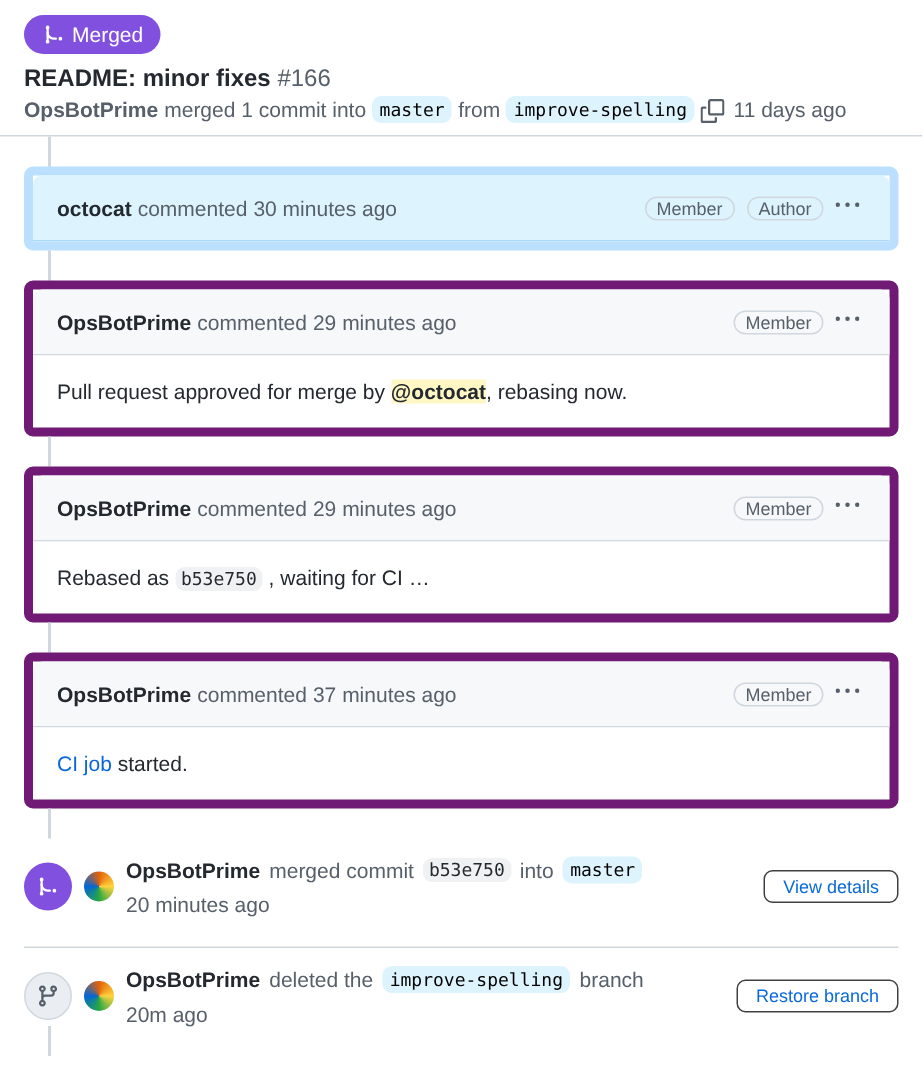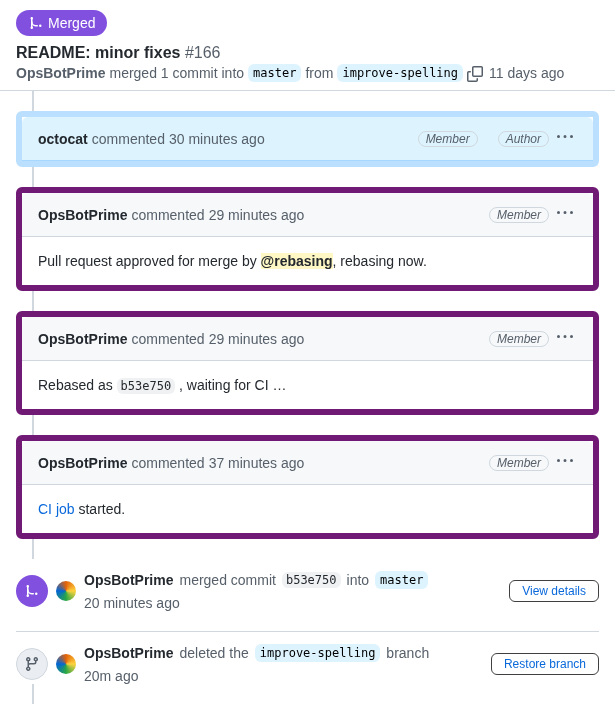--- a/index.html
+++ b/index.html
@@ -67,22 +67,21 @@
   }
   .comment.author .comment-head { border-bottom-color:#54aeff66; }
   .comment-head .user { font-weight: 600; color:#24292f; text-decoration:none; }
   .comment-head .muted { color:#57606a; }
   .badge-sm {
     font-size: 12px;
     color:#57606a;
     border:1px solid #d0d7de;
     border-radius:2em;
     padding:0 7px;
-    margin-left:16px;
-    font-style:italic;
+    margin-left:4px;
   }
   .spacer { flex:1; }
   .kebab { cursor:pointer; padding:4px; }
   .kebab svg { fill:#57606a; }
   .comment-body { padding: 16px; font-size:14px; }
   .comment-body .mention { font-weight:600; color:#24292f; }
   .comment-body .mention.hl { background:#fff8c5; }
   .comment-body a.link { color:#0969da; text-decoration:none; }
   .sha {
     font-family: ui-monospace, SFMono-Regular, Menlo, monospace;
@@ -189,21 +188,21 @@
         <span class="muted">commented</span>
         <span class="muted">29 minutes ago</span>
         <span class="spacer"></span>
         <span class="badge-sm">Member</span>
         <span class="kebab">
           <svg width="16" height="16" viewBox="0 0 16 16">
                 <path d="M8 9a1.5 1.5 0 100-3 1.5 1.5 0 000 3zM1.5 9a1.5 1.5 0 100-3 1.5 1.5 0 000 3zm13 0a1.5 1.5 0 100-3 1.5 1.5 0 000 3z"></path>
               </svg>
         </span>
       </div>
-      <div class="comment-body">Pull request approved for merge by <span class="mention hl">@rebasing</span>, rebasing now.</div>
+      <div class="comment-body">Pull request approved for merge by <span class="mention hl">@octocat</span>, rebasing now.</div>
     </div>
     <div class="tl-line"></div>
   </div>
       <div>
     <div class="comment ">
       <div class="comment-head">
         <a href="#" class="user">OpsBotPrime</a>
         <span class="muted">commented</span>
         <span class="muted">29 minutes ago</span>
         <span class="spacer"></span>

